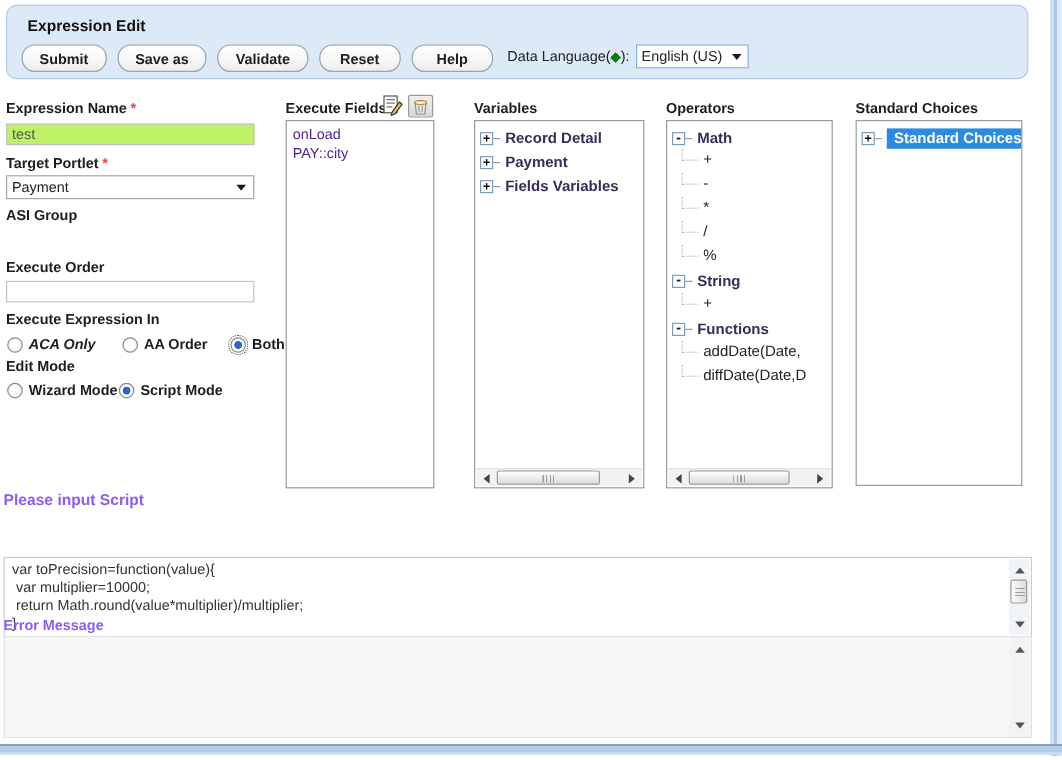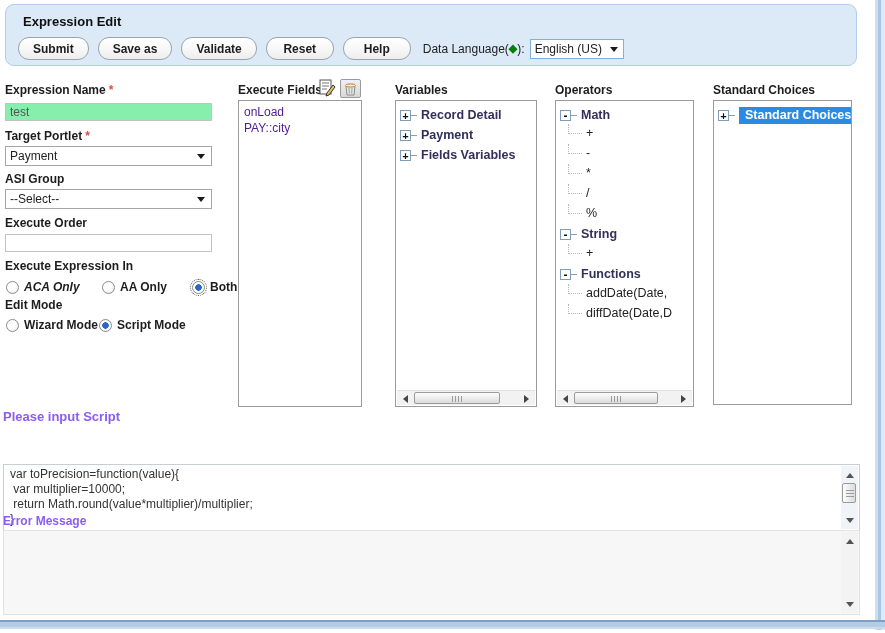--- a/index.html
+++ b/index.html
@@ -8,40 +8,40 @@
   .page { position:relative; width:885px; height:633px; background:#fff; overflow:hidden; }
 
   
   .right-strip { position:absolute; right:0; top:0; width:12px; height:630px;
     background:linear-gradient(90deg,#ffffff 0 2px,#cddff2 2px 5px,#aac6e4 5px 8px,#dfeaf6 8px 12px); }
 
   
   .header { position:absolute; left:5px; top:4px; width:852px; height:62px;
     background:#dce9f6; border:1px solid #b3cbe8; border-radius:9px; }
   .header-title { position:absolute; left:17px; top:9px; font-size:13px; font-weight:bold; color:#101010; }
-  .toolbar { position:absolute; left:3px; top:32px; display:flex; align-items:center; }
+  .toolbar { position:absolute; left:3px; top:32px; display:flex; align-items:flex-start; }
   .btn { height:23px; min-width:68px; padding:0 14px; margin-left:9px;
     background:linear-gradient(#ffffff,#f7f7f7 55%,#ededed); border:1px solid #9aa4ad; border-radius:11px;
     font-weight:bold; font-size:12px; color:#1d1d1d; display:flex; align-items:center; justify-content:center; cursor:pointer; }
   .lang-wrap { display:flex; align-items:center; margin-left:12px; font-size:12px; color:#222; }
   .diamond { color:#0b7d0b; font-size:11px; padding:0 0px; font-weight:bold; }
   .lang-select { margin-left:5px; width:94px; height:20px; background:#fff; border:1px solid #84aede;
     position:relative; display:flex; align-items:center; padding:0 18px 0 4px; cursor:pointer; }
   .lang-select .sel-arrow { right:5px; }
 
   
   .sel-arrow { position:absolute; right:6px; top:50%; margin-top:-2px; width:0; height:0;
     border:4px solid transparent; border-top:5px solid #1a1a1a; }
 
   
   .flabel { position:absolute; left:5px; font-weight:bold; font-size:12px; color:#1d1d1d; white-space:nowrap; }
   .req { color:#e04a42; font-weight:bold; margin-left:3px; }
   .tinput { position:absolute; left:5px; width:207px; height:18px; border:1px solid #c2c2c2;
     font-family:"Liberation Sans",sans-serif; font-size:12px; padding:1px 4px; color:#555; }
-  .tinput.disabled { background:#86efac; }
+  .tinput.disabled { background:#bef264; }
   .fselect { position:absolute; left:5px; width:207px; height:20px; background:#fff; border:1px solid #a6a6a6;
     display:flex; align-items:center; padding:0 18px 0 4px; cursor:pointer; color:#222; }
 
   .radio-item { position:absolute; display:flex; align-items:center; cursor:pointer; }
   .radio { width:13px; height:13px; border:1px solid #8a8a8a; border-radius:50%;
     background:radial-gradient(circle at 35% 30%, #ffffff 40%, #e9e9e9); flex:0 0 13px; }
   .radio.checked { background:radial-gradient(circle, #2b67c9 0 3px, #fff 3.5px 70%, #e9e9e9); }
   .radio.focus { outline:1px dotted #555; outline-offset:1px; }
   .radio-text { margin-left:5px; font-weight:bold; color:#1d1d1d; white-space:nowrap; }
 
@@ -130,36 +130,32 @@
   <div class="flabel" style="top:83px;"><span>Expression Name</span><span class="req">*</span></div>
   <input class="tinput disabled" style="top: 103px;" value="test">
 
   <div class="flabel" style="top:129px;text-align:right;"><span>Target Portlet</span><span class="req">*</span></div>
   <div class="fselect" style="top:146px;">
     <span>Payment</span>
     <span class="sel-arrow"></span>
   </div>
 
   <div class="flabel" style="top:172px;">ASI Group</div>
-  <div class="fselect" style="top:189px;">
-    <span>--Select--</span>
-    <span class="sel-arrow"></span>
-  </div>
 
   <div class="flabel" style="top:216px;">Execute Order</div>
   <input class="tinput" style="top: 234px;" value="">
 
   <div class="flabel" style="top:259px;">Execute Expression In</div>
   <div class="radio-item" style="left:6px; top:280px;font-style:italic;">
     <span class="radio"></span>
     <span class="radio-text">ACA Only</span>
   </div>
   <div class="radio-item" style="left:102px; top:280px;">
     <span class="radio"></span>
-    <span class="radio-text">AA Only</span>
+    <span class="radio-text">AA Order</span>
   </div>
   <div class="radio-item" style="left:192px; top:280px;">
     <span class="radio checked focus"></span>
     <span class="radio-text">Both</span>
   </div>
 
   <div class="flabel" style="top:298px;">Edit Mode</div>
   <div class="radio-item" style="left:6px; top:318px;text-align:center;">
     <span class="radio"></span>
     <span class="radio-text">Wizard Mode</span>

